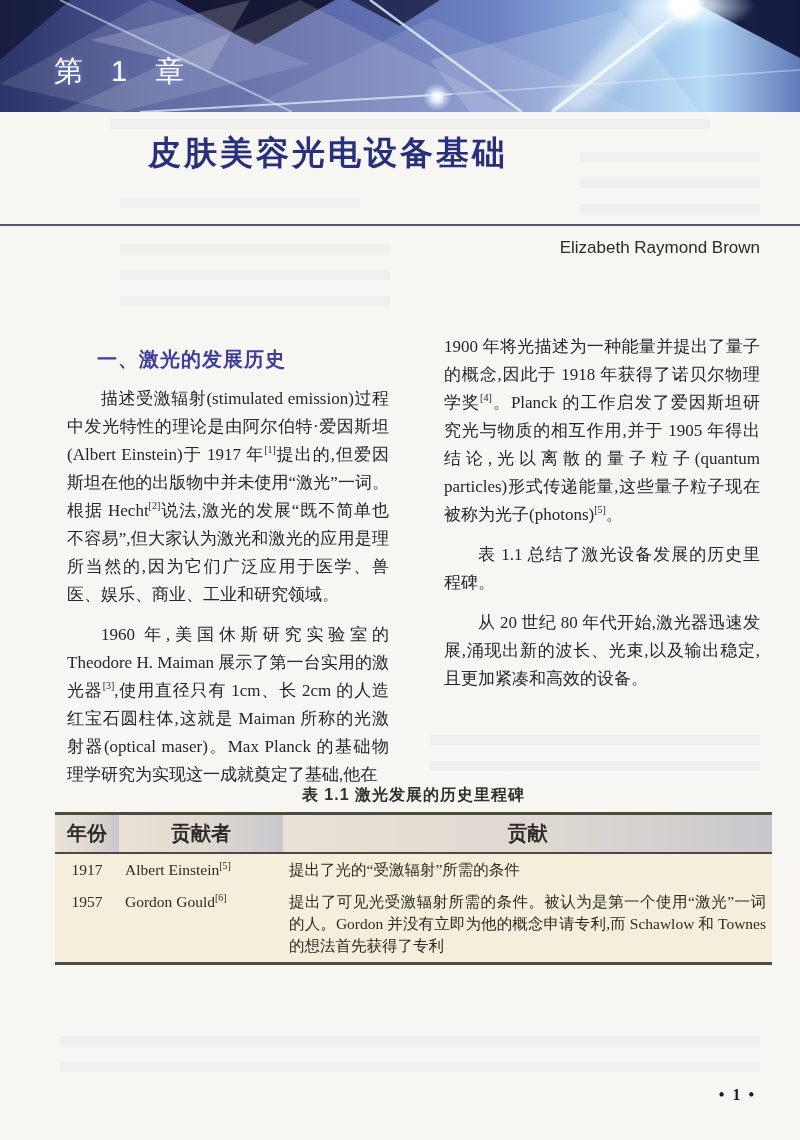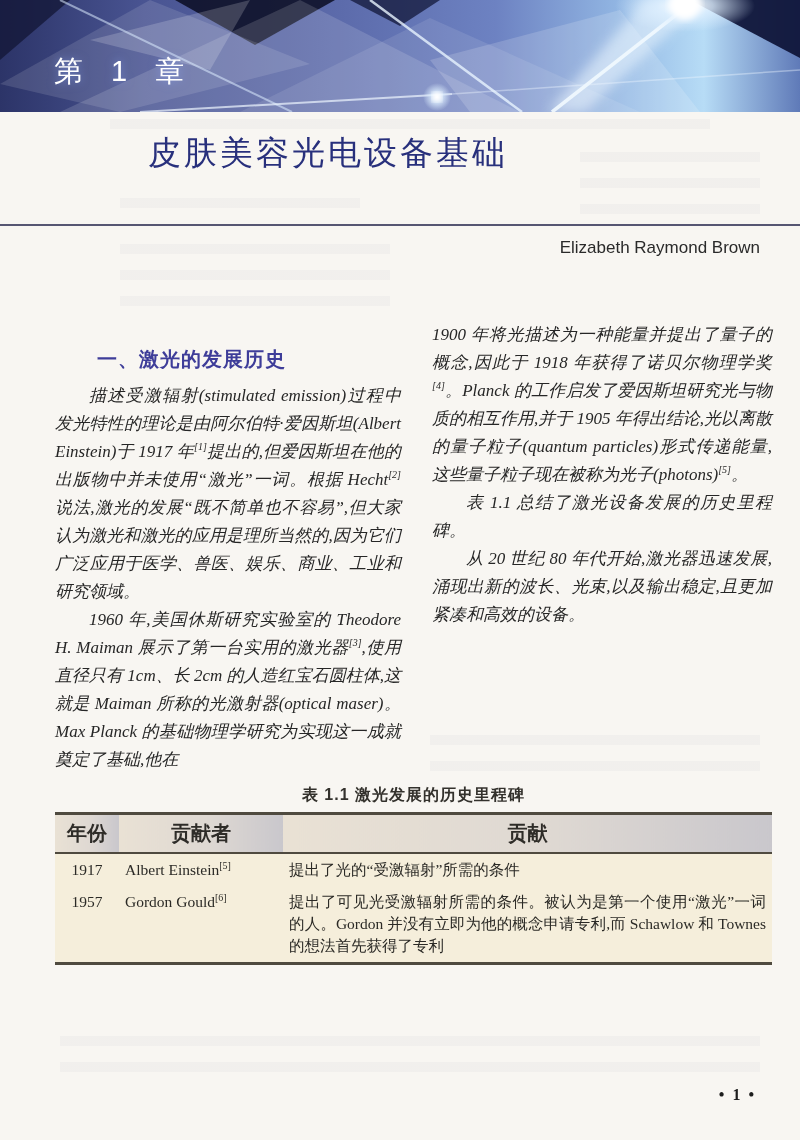--- a/index.html
+++ b/index.html
@@ -15,39 +15,39 @@
   .chapter-label{
     position:absolute;left:54px;top:52px;
     color:#ffffff;font-family:"Liberation Sans","DejaVu Sans",sans-serif;
     font-size:29px;letter-spacing:10px;font-weight:400;
     text-shadow:0 0 8px rgba(140,170,255,.55);
     white-space:nowrap;
   }
   
   .doc-title{
     position:absolute;top:131px;left:0;width:656px;text-align:center;
-    font-size:33px;font-weight:normal;color:#28307c;letter-spacing:3px;
+    font-size:33px;font-weight:bold;color:#28307c;letter-spacing:3px;
     font-family:"Liberation Serif","DejaVu Serif",serif;white-space:nowrap;
   }
   .rule{position:absolute;top:224px;left:0;width:800px;height:0;border-top:2px solid #565672;}
   .author{
     position:absolute;top:238px;right:40px;
     font-family:"Liberation Sans","DejaVu Sans",sans-serif;
     font-size:17px;color:#2a2a2a;
   }
   
   .col{position:absolute;text-align:justify;font-size:17px;line-height:28px;color:#262626;}
   .col-left{left:55px;top:345px;width:346px;}
   .col-right{left:432px;top:321px;width:340px;}
   h2.section{
     font-family:"Liberation Sans","DejaVu Sans",sans-serif;
     font-size:20px;font-weight:bold;color:#3e3d99;
     margin:0 0 9px 0;padding-left:42px;letter-spacing:1px;
   }
-  p.para{margin:0;text-indent:2em;font-style:italic;}
+  p.para{margin:12px;text-indent:2em;}
   p.cont{text-indent:0;}
   sup{font-size:10px;line-height:0;}
   
   .table-title{
     position:absolute;top:785px;left:55px;width:717px;text-align:center;
     font-family:Liberation Sans, sans-serif;
     font-weight:bold;font-size:16px;color:#33312c;letter-spacing:1px;
   }
   table.milestones{
     position:absolute;top:812px;left:55px;width:717px;

